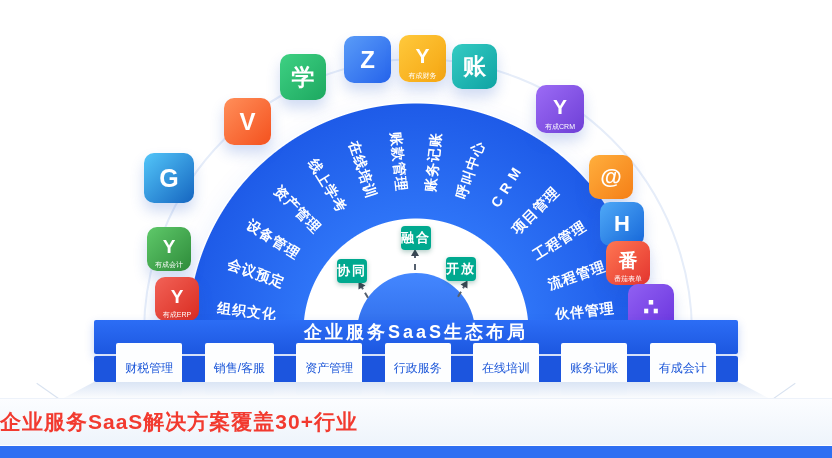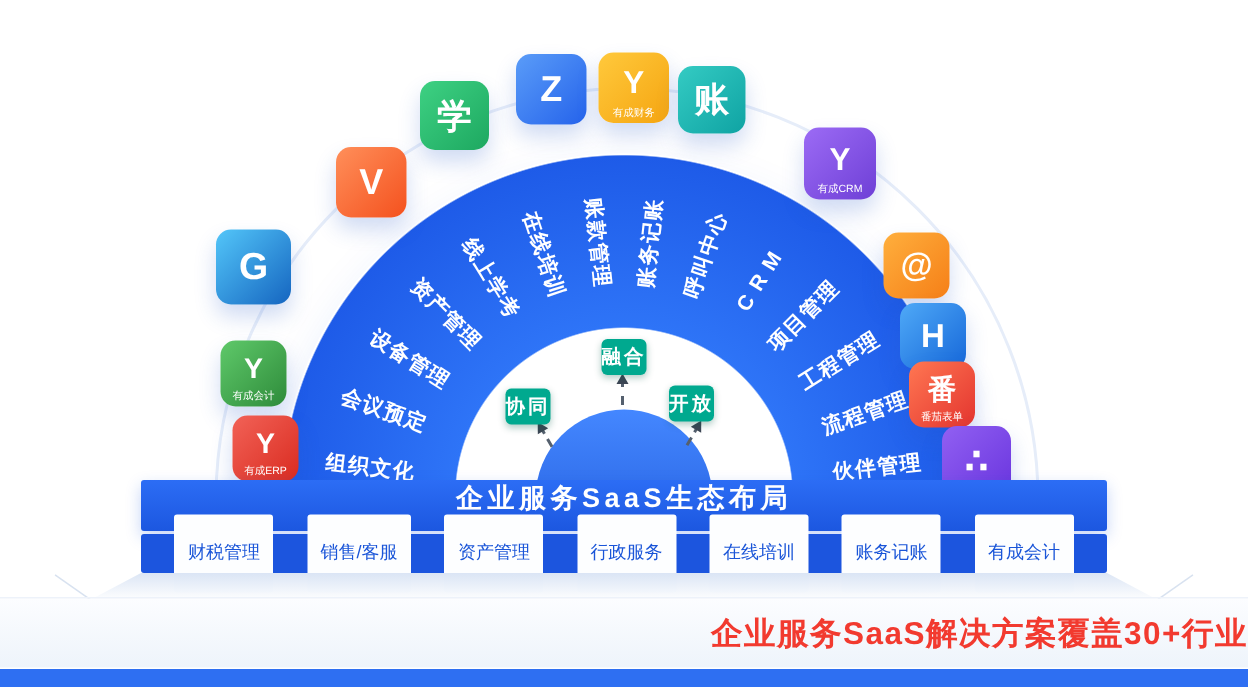--- a/index.html
+++ b/index.html
@@ -48,21 +48,21 @@
 
   
   .trapezoid{position:absolute;left:0;top:382px;width:832px;height:18px;
        background:linear-gradient(180deg,rgba(176,198,232,.45),rgba(220,232,248,.03));
        clip-path:polygon(94px 0,738px 0,772px 100%,60px 100%);}
   .diag{position:absolute;width:74px;height:1px;background:#D8E2F0;}
   .diag-l{left:30px;top:404px;transform:rotate(35deg);}
   .diag-r{right:30px;top:404px;transform:rotate(-35deg);}
   .footer-band{position:absolute;left:0;top:398px;width:832px;height:46px;
        background:linear-gradient(180deg,#FCFDFF,#EEF4FB);border-top:1px solid #EDF2FA;
-       display:flex;align-items:center;justify-content:flex-end;}
+       display:flex;align-items:center;justify-content:flex-start;}
   .footer-title{color:#F23A2F;font-size:21px;font-weight:bold;letter-spacing:1px;}
   .bottom-strip{position:absolute;left:0;top:446px;width:832px;height:12px;background:#2E6FF2;}
 </style>
 </head>
 <body>
 
 <div id="stage">
 
   <div class="arch-clip">
     <div class="guide-circle"></div>

